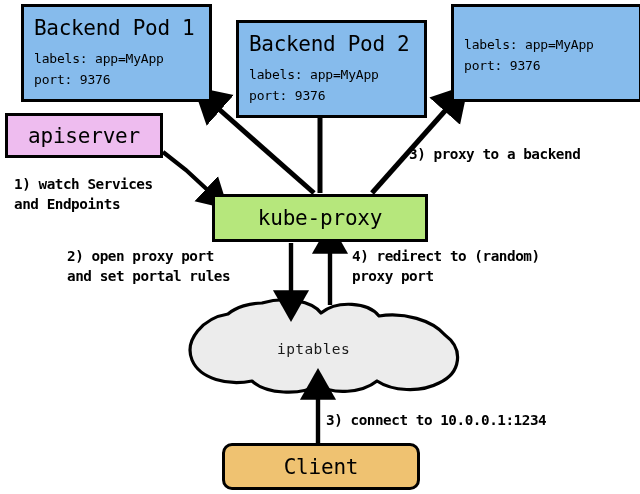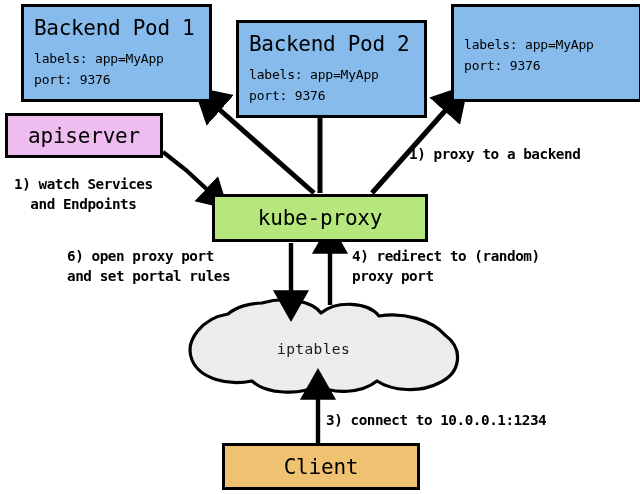--- a/index.html
+++ b/index.html
@@ -158,30 +158,30 @@
   <div class="node apiserver" style="left:5px; top:113px; width:158px; height:45px;">
     <div class="apiserver-label">apiserver</div>
   </div>
 
   <div class="node kubeproxy" style="left:212px; top:194px; width:216px; height:48px;">
     <div class="kubeproxy-label">kube-proxy</div>
   </div>
 
   <div class="cloud-text" style="left:277px; top:341px;text-align:center;">iptables</div>
 
-  <div class="node client" style="left:222px; top:443px; width:198px; height:47px;">
+  <div class="node client" style="left:222px; top:443px; width:198px; height:47px;border-radius:10px;">
     <div class="client-label">Client</div>
   </div>
 
-  <div class="step" style="left:14px; top:175px;text-align:center;">1) watch Services
+  <div class="step" style="left:14px; top:175px;">1) watch Services
 and Endpoints</div>
 
-  <div class="step" style="left:67px; top:247px;">6) open proxy port
+  <div class="step" style="left:67px; top:247px;">2) open proxy port
 and set portal rules</div>
 
   <div class="step" style="left:326px; top:411px;">3) connect to 10.0.0.1:1234</div>
 
   <div class="step" style="left:352px; top:247px;">4) redirect to (random)
 proxy port</div>
 
-  <div class="step" style="left:409px; top:145px;">1) proxy to a backend</div>
+  <div class="step" style="left:409px; top:145px;">3) proxy to a backend</div>
 
 </div>
 
 </body></html>

